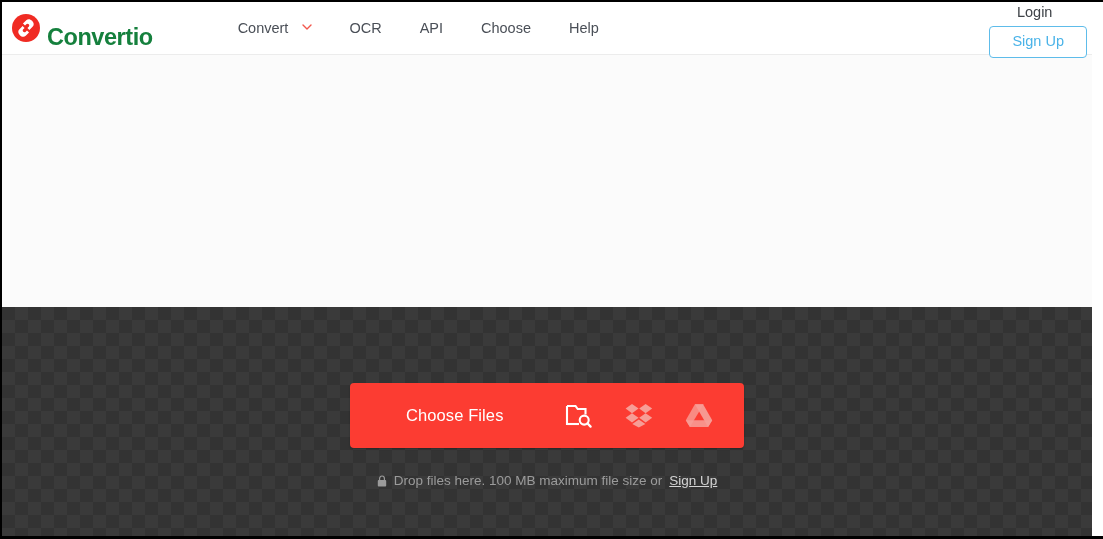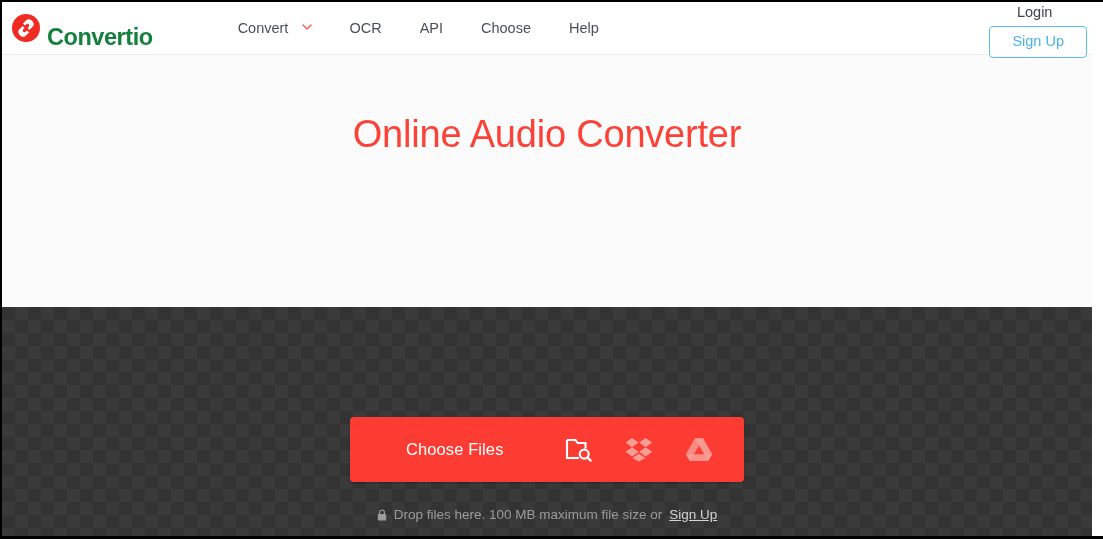--- a/index.html
+++ b/index.html
@@ -168,21 +168,21 @@
     background-color: #333333;
     background-image:
       linear-gradient(45deg, #3a3a3a 25%, transparent 25%, transparent 75%, #3a3a3a 75%, #3a3a3a),
       linear-gradient(45deg, #3a3a3a 25%, transparent 25%, transparent 75%, #3a3a3a 75%, #3a3a3a);
     background-size: 26px 26px;
     background-position: 0 0, 13px 13px;
     display: flex;
     flex-direction: column;
     align-items: center;
     justify-content: flex-start;
-    padding-top: 110px;
+    padding-top: 76px;
   }
 
   #choose-files-bar {
     width: 394px;
     height: 65px;
     background: #fc3c32;
     border-radius: 4px;
     display: flex;
     align-items: center;
     cursor: pointer;
@@ -288,21 +288,20 @@
       </div>
 
       <div id="account">
         <div id="login-link">Login</div>
         <div id="signup-button">Sign Up</div>
       </div>
 
     </div>
 
     <div id="hero">
-      <h1 id="page-title">Online Audio Converter</h1>
     </div>
 
     <div id="dropzone">
 
       <div id="choose-files-bar">
 
         <span id="choose-files-label">Choose Files</span>
 
         <div class="source-btns">
 

